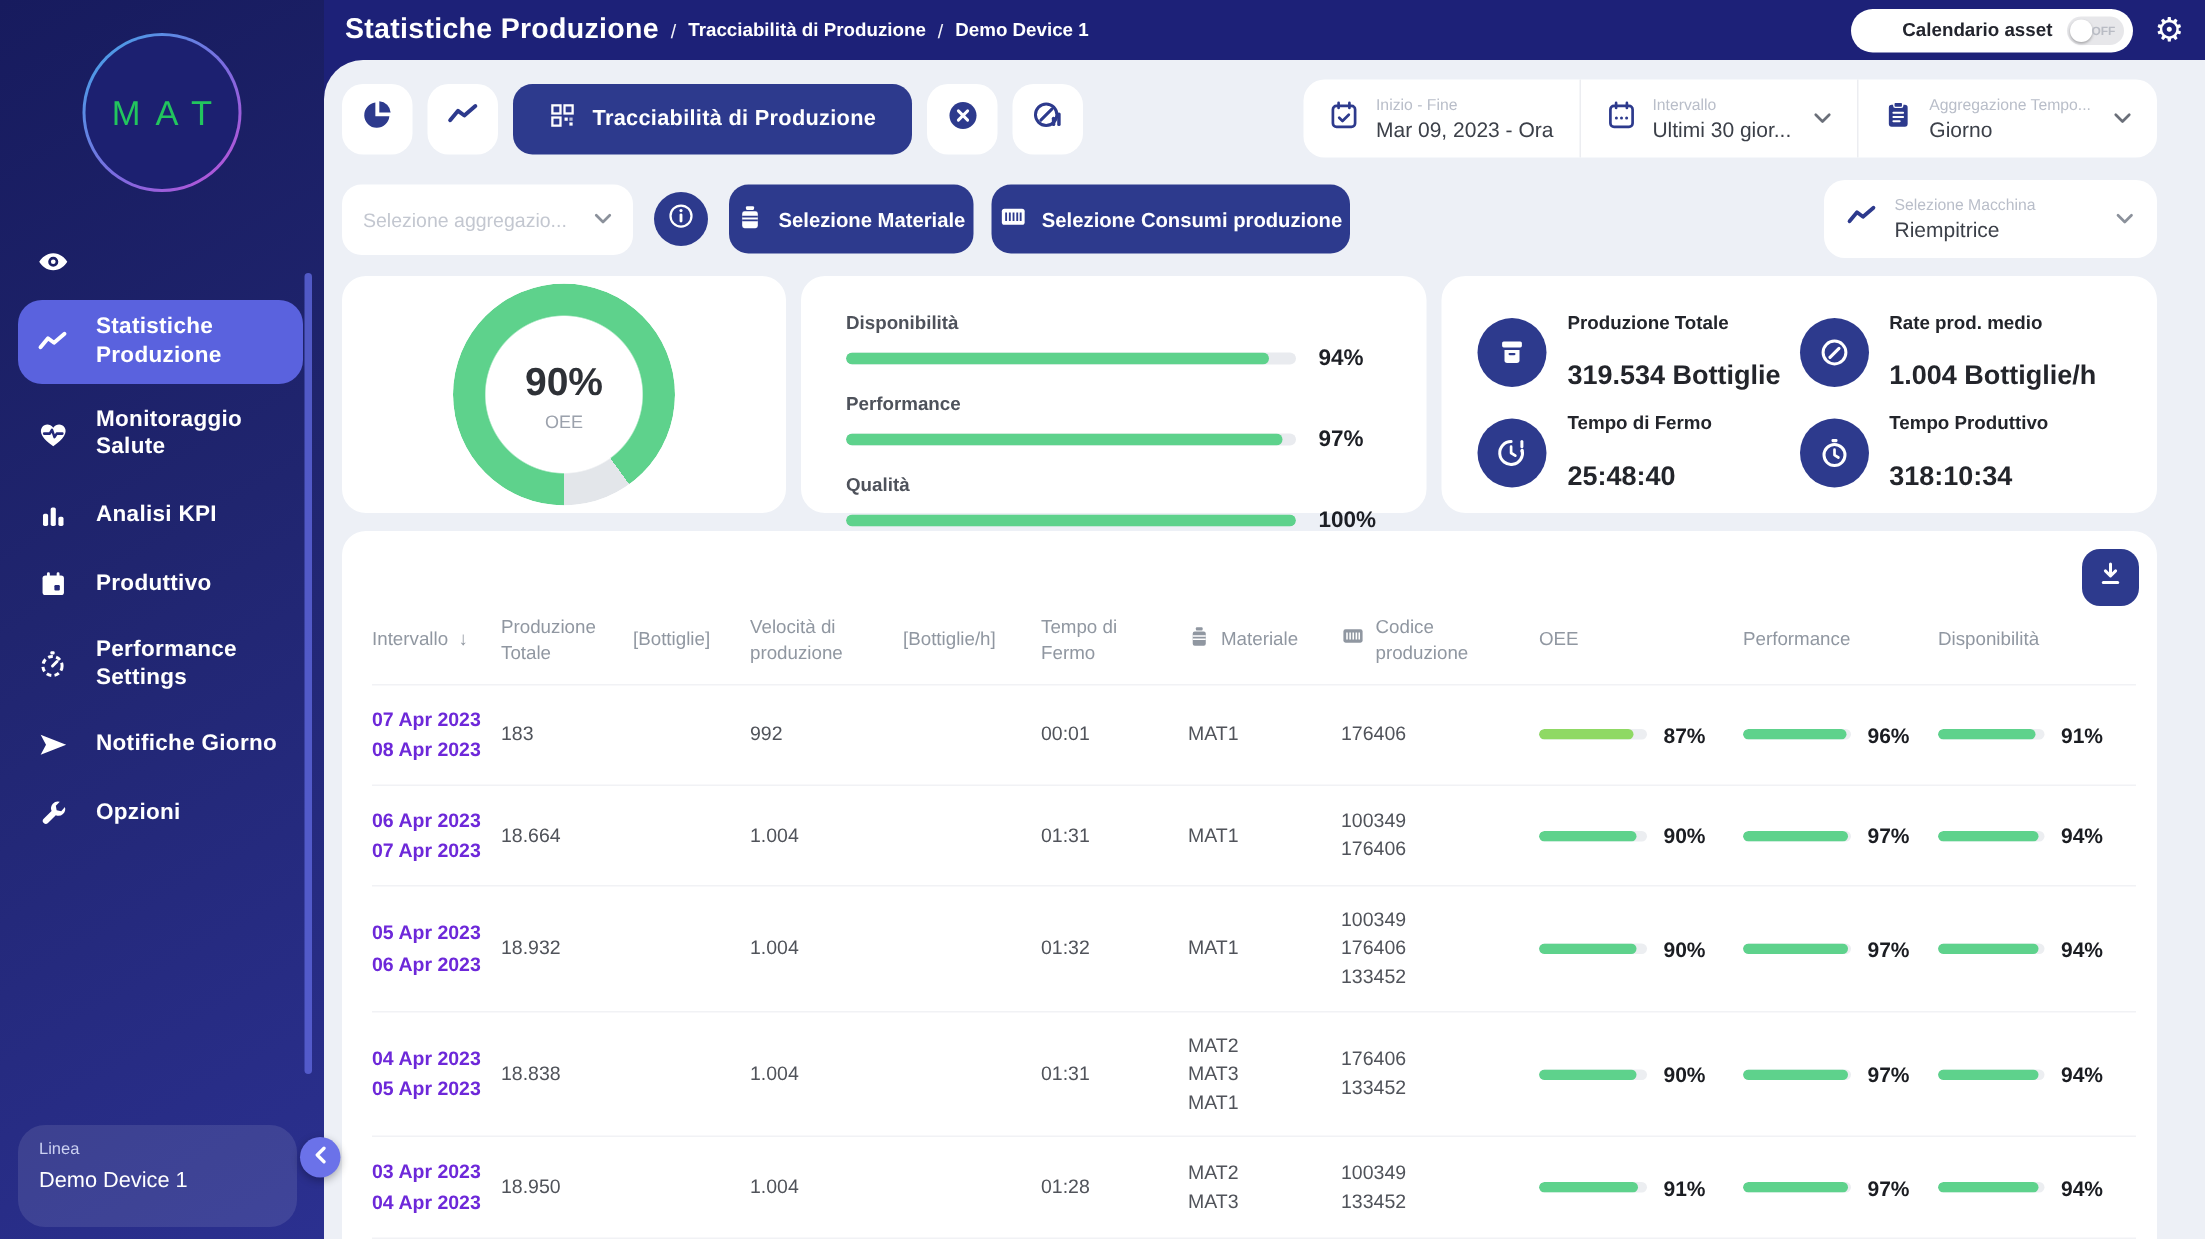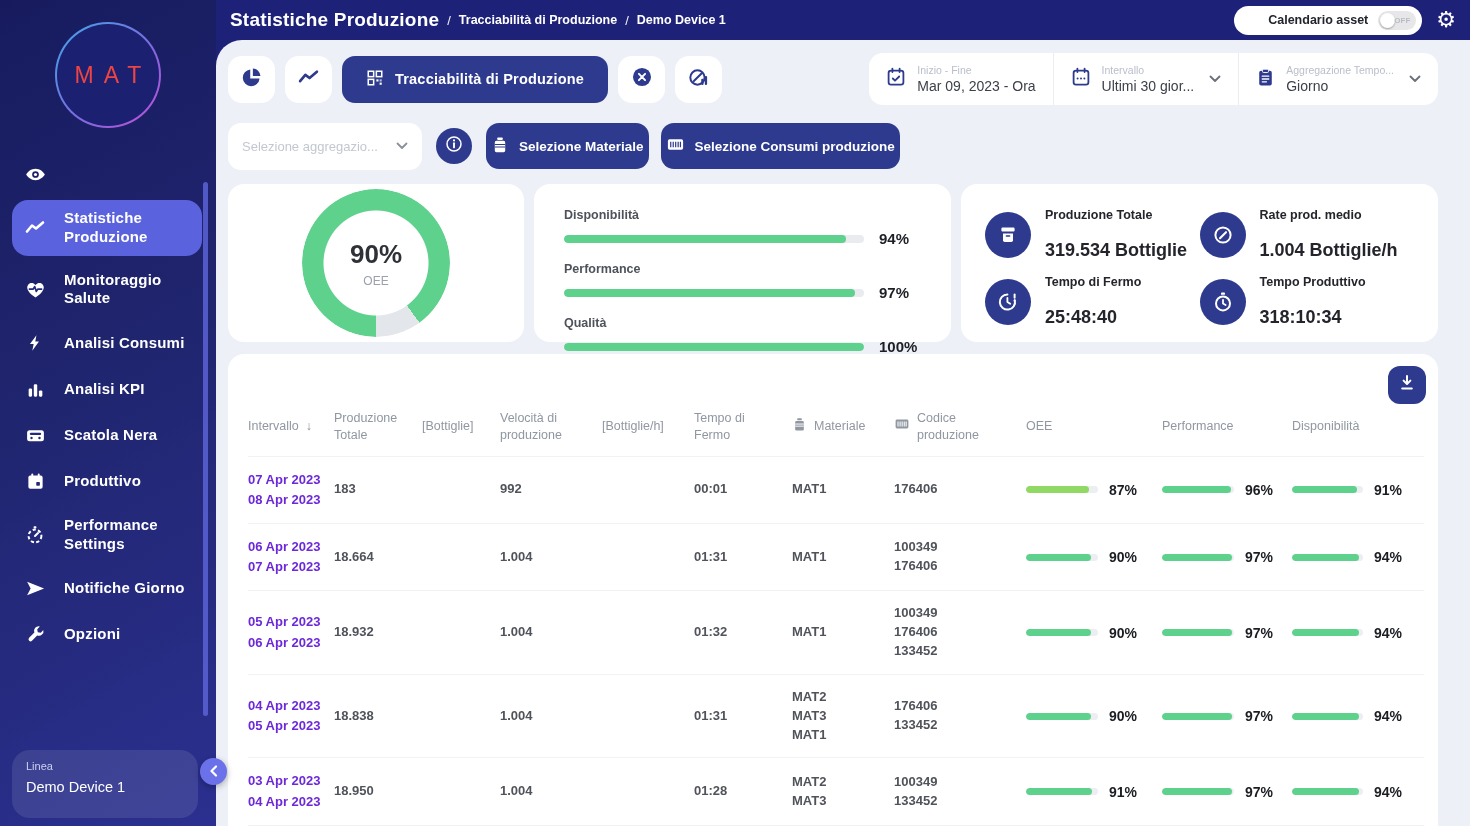--- a/index.html
+++ b/index.html
@@ -18,21 +18,21 @@
     z-index:3;
   }
   .logo-wrap { display:flex; justify-content:center; padding-top:22px; }
   .logo {
     width:106px; height:106px; border-radius:50%; padding:2px;
     background:linear-gradient(135deg,#3fa9e8 0%, #7b6be0 55%, #c44fd6 100%);
   }
   .logo-inner {
     width:100%; height:100%; border-radius:50%;
     background:#1c2070; display:flex; align-items:center; justify-content:center;
-    color:#ef4444; font-size:23px; font-weight:400; letter-spacing:10px; text-indent:10px;
+    color:#22c55e; font-size:23px; font-weight:400; letter-spacing:10px; text-indent:10px;
   }
   .nav { margin-top:26px; }
   .nav-item {
     display:flex; align-items:center; gap:18px;
     margin:6px 14px 6px 12px; padding:9px 8px 9px 12px;
     border-radius:16px; color:#fff; cursor:pointer;
   }
   .nav-item.active { background:#5a62de; }
   .nav-icon { width:22px; height:22px; flex:0 0 22px; display:flex; align-items:center; justify-content:center; }
   .nav-label { font-size:15px; font-weight:700; line-height:1.25; letter-spacing:.2px; }
@@ -158,21 +158,21 @@
   .table-card { margin-top:12px; position:relative; height:560px; padding:14px 14px 0 20px; }
   .download-btn {
     position:absolute; top:12px; right:12px; width:38px; height:38px;
     border-radius:12px; background:#2d3a8d; display:flex; align-items:center; justify-content:center;
     cursor:pointer; z-index:2;
   }
   .tgrid { display:grid; grid-template-columns:86px 88px 78px 102px 92px 98px 102px 132px 136px 130px 128px; align-items:center; }
   .thead { margin-top:42px; padding-bottom:12px; }
   .th { font-size:12.5px; color:#9097a1; display:flex; align-items:center; gap:7px; line-height:1.35; padding-right:10px; }
   .trow { border-top:1px solid #f1f2f5; padding:13px 0; }
-  .td { font-size:13px; color:#50535a; white-space:pre-line; line-height:1.45; padding-right:10px;font-weight:bold; }
+  .td { font-size:13px; color:#50535a; white-space:pre-line; line-height:1.45; padding-right:10px; }
   .td-date { font-size:13px; font-weight:800; color:#6d28d9; line-height:1.55; }
   .cellbar { display:flex; align-items:center; gap:11px; padding-right:18px; }
   .mini-track { flex:1; max-width:72px; height:7px; border-radius:4px; background:#eceef1; overflow:hidden; }
   .mini-fill { height:100%; border-radius:4px; background:#5ed28c; }
   .mini-val { font-size:14px; font-weight:800; color:#1b1d22; }
 </style>
 </head>
 <body>
 
 <div class="sidebar">
@@ -203,46 +203,27 @@
       <span class="nav-icon">
         <svg width="21" height="21" viewBox="0 0 20 20">
             <path fill="#fff" d="M10 17.6C3.4 13.2.7 8.8 2.9 5.6c1.6-2.3 5.1-2.4 7.1.2 2-2.6 5.5-2.5 7.1-.2 2.2 3.2-.5 7.6-7.1 12z"></path>
             <polyline points="4.2,9.6 7.8,9.6 9.2,7.2 10.8,11.8 12.2,9.6 15.8,9.6" fill="none" stroke="#232879" stroke-width="1.6" stroke-linecap="round" stroke-linejoin="round"></polyline>
           </svg>
       </span>
       <span class="nav-label">Monitoraggio Salute</span>
     </div>
     <div class="nav-item">
       <span class="nav-icon">
-        <svg width="18" height="20" viewBox="0 0 20 20" fill="#fff">
-            <path d="M11.6 1.3 4.4 11.2h4.1L7 18.7l7.4-10.4h-4.1l1.3-7z"></path>
-          </svg>
-      </span>
-      <span class="nav-label">Analisi Consumi</span>
-    </div>
-    <div class="nav-item">
-      <span class="nav-icon">
         <svg width="19" height="19" viewBox="0 0 20 20" fill="#fff">
             <rect x="2.8" y="9" width="3.6" height="8.5" rx="1.2"></rect>
             <rect x="8.2" y="4.5" width="3.6" height="13" rx="1.2"></rect>
             <rect x="13.6" y="11" width="3.6" height="6.5" rx="1.2"></rect>
           </svg>
       </span>
       <span class="nav-label">Analisi KPI</span>
-    </div>
-    <div class="nav-item">
-      <span class="nav-icon">
-        <svg width="21" height="21" viewBox="0 0 20 20">
-            <rect x="2" y="5" width="16" height="10.5" rx="2.4" fill="#fff"></rect>
-            <rect x="4.6" y="7.4" width="10.8" height="2.2" rx="1.1" fill="#232879"></rect>
-            <circle cx="6.2" cy="12.4" r="1.15" fill="#232879"></circle>
-            <circle cx="13.8" cy="12.4" r="1.15" fill="#232879"></circle>
-          </svg>
-      </span>
-      <span class="nav-label">Scatola Nera</span>
     </div>
     <div class="nav-item">
       <span class="nav-icon">
         <svg width="19" height="19" viewBox="0 0 20 20">
             <rect x="2.5" y="3.8" width="15" height="13.8" rx="2" fill="#fff"></rect>
             <rect x="5.6" y="1.6" width="2" height="3.4" rx="1" fill="#fff"></rect>
             <rect x="12.4" y="1.6" width="2" height="3.4" rx="1" fill="#fff"></rect>
             <rect x="10.8" y="10.6" width="3.8" height="3.8" rx="0.8" fill="#232879"></rect>
           </svg>
       </span>
@@ -446,20 +427,36 @@
     <div class="pill-btn">
       <span>
         <svg width="19" height="19" viewBox="0 0 20 20">
             <rect x="2" y="4.4" width="16" height="11.2" rx="1.8" fill="#fff"></rect>
             <path d="M5 7v6M7.6 7v6M10.2 7v6M12.8 7v6M15.2 7v6" stroke="#2d3a8d" stroke-width="1.3"></path>
           </svg>
       </span>
       <span>Selezione Consumi produzione</span>
     </div>
 
+    <div class="machine-box">
+      <span>
+        <svg width="20" height="20" viewBox="0 0 20 20">
+            <polyline points="2,13.5 7,7.5 11,10.5 18,4.5" fill="none" stroke="#2d3a8d" stroke-width="2.5" stroke-linecap="round" stroke-linejoin="round"></polyline>
+          </svg>
+      </span>
+      <span class="sel-texts">
+        <span class="sel-label">Selezione Macchina</span>
+        <span class="sel-value">Riempitrice</span>
+      </span>
+      <span class="chev">
+        <svg width="13" height="8" viewBox="0 0 12 8">
+            <polyline points="1.5,1.5 6,6 10.5,1.5" fill="none" stroke="#8b919b" stroke-width="1.8" stroke-linecap="round" stroke-linejoin="round"></polyline>
+          </svg>
+      </span>
+    </div>
   </div>
 
   <div class="kpi-row">
     <div class="card gauge-card">
       <div class="donut-wrap">
         <div class="donut" style="--p: 90%;"></div>
         <div class="donut-center">
           <span class="donut-val">90%</span>
           <span class="donut-lab">OEE</span>
         </div>

